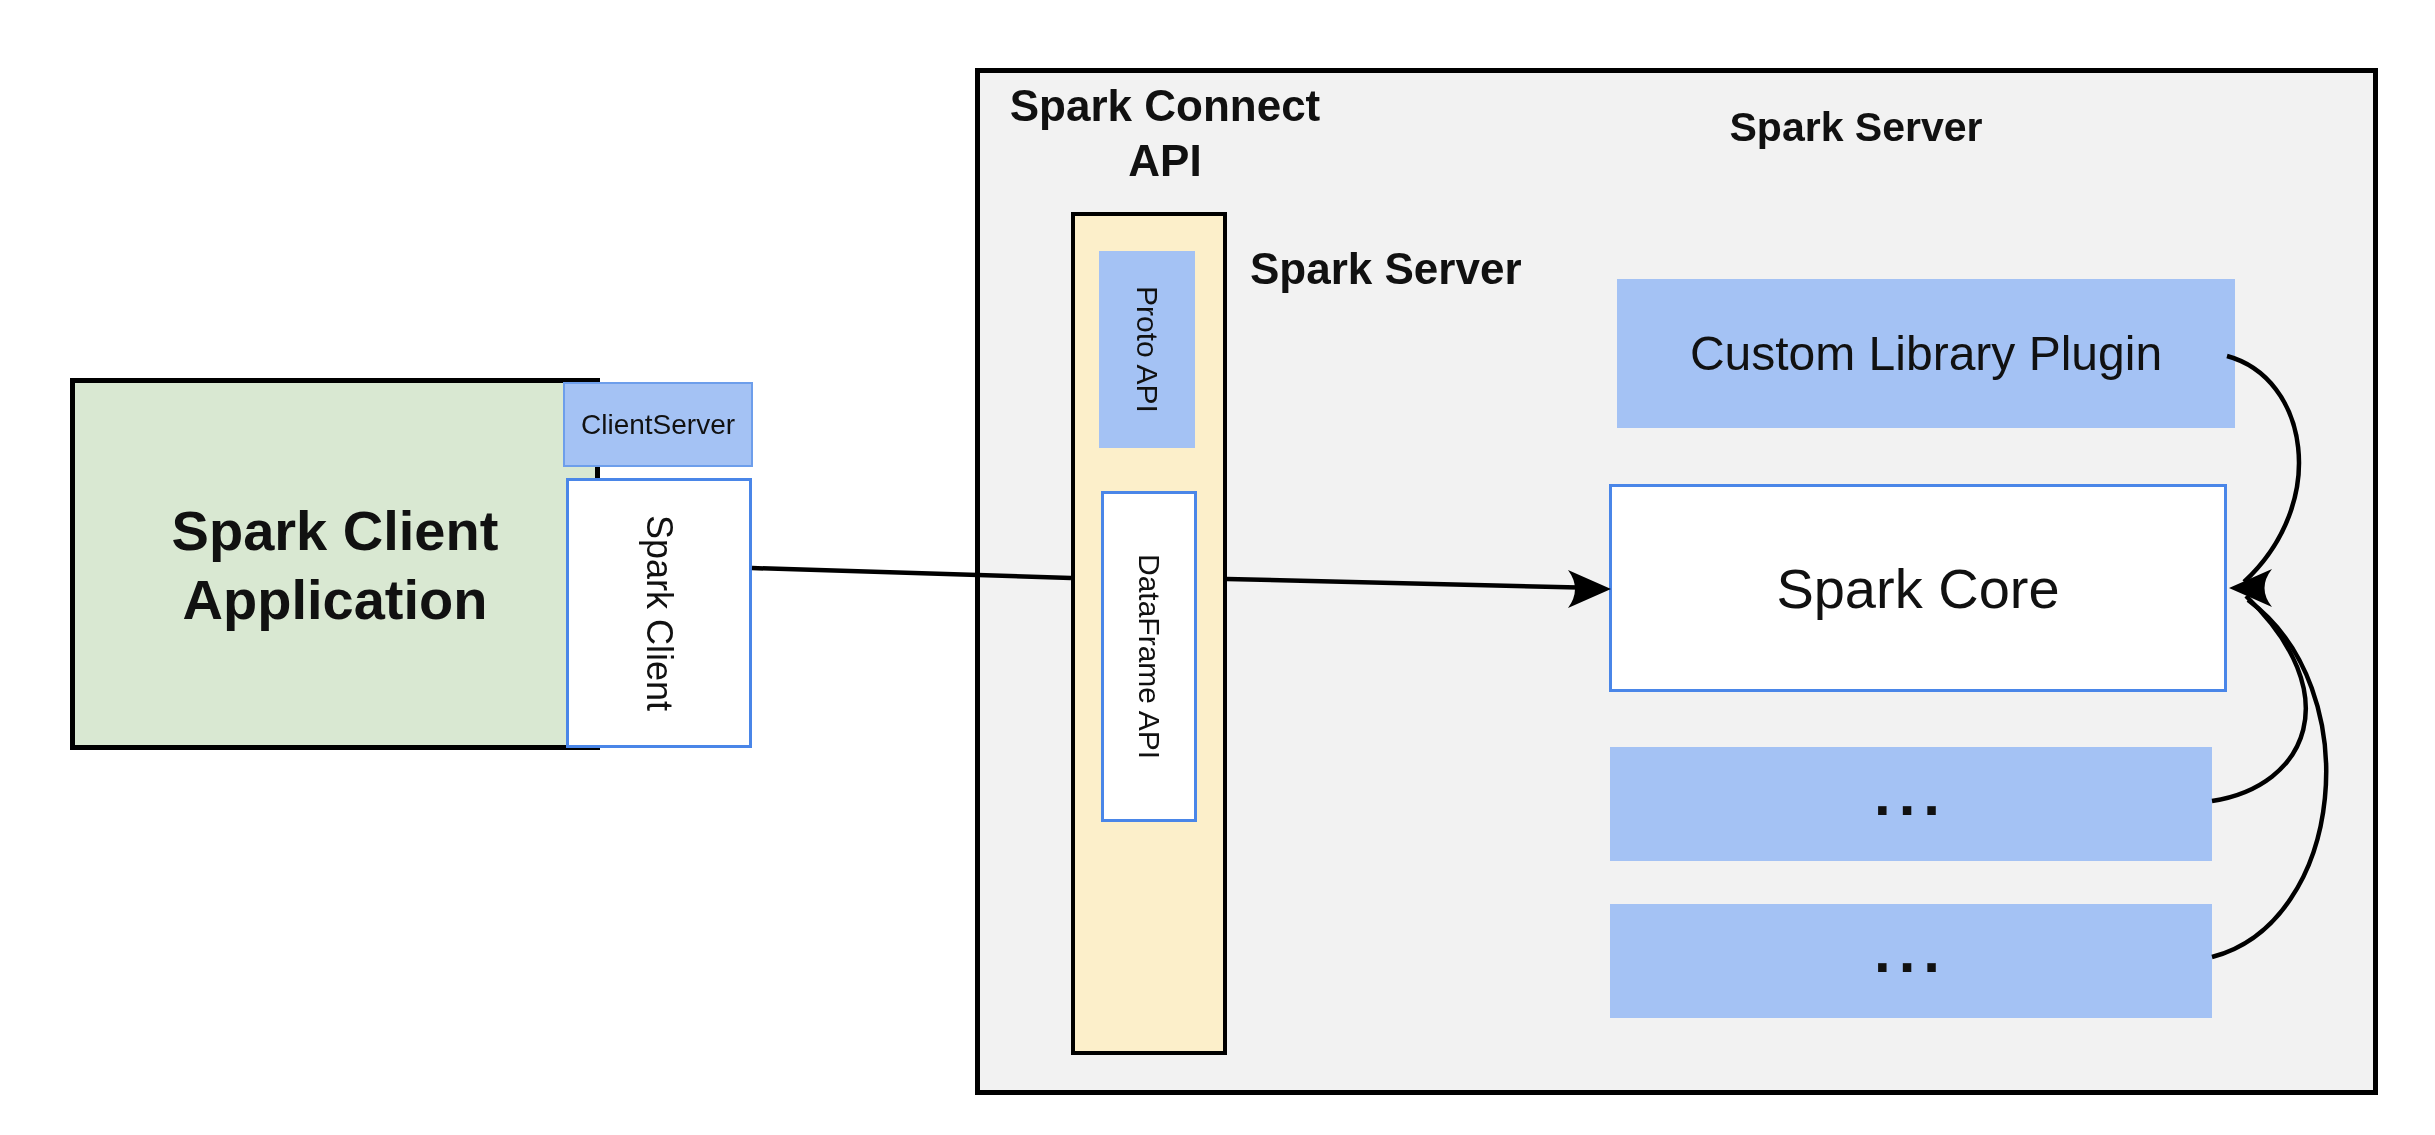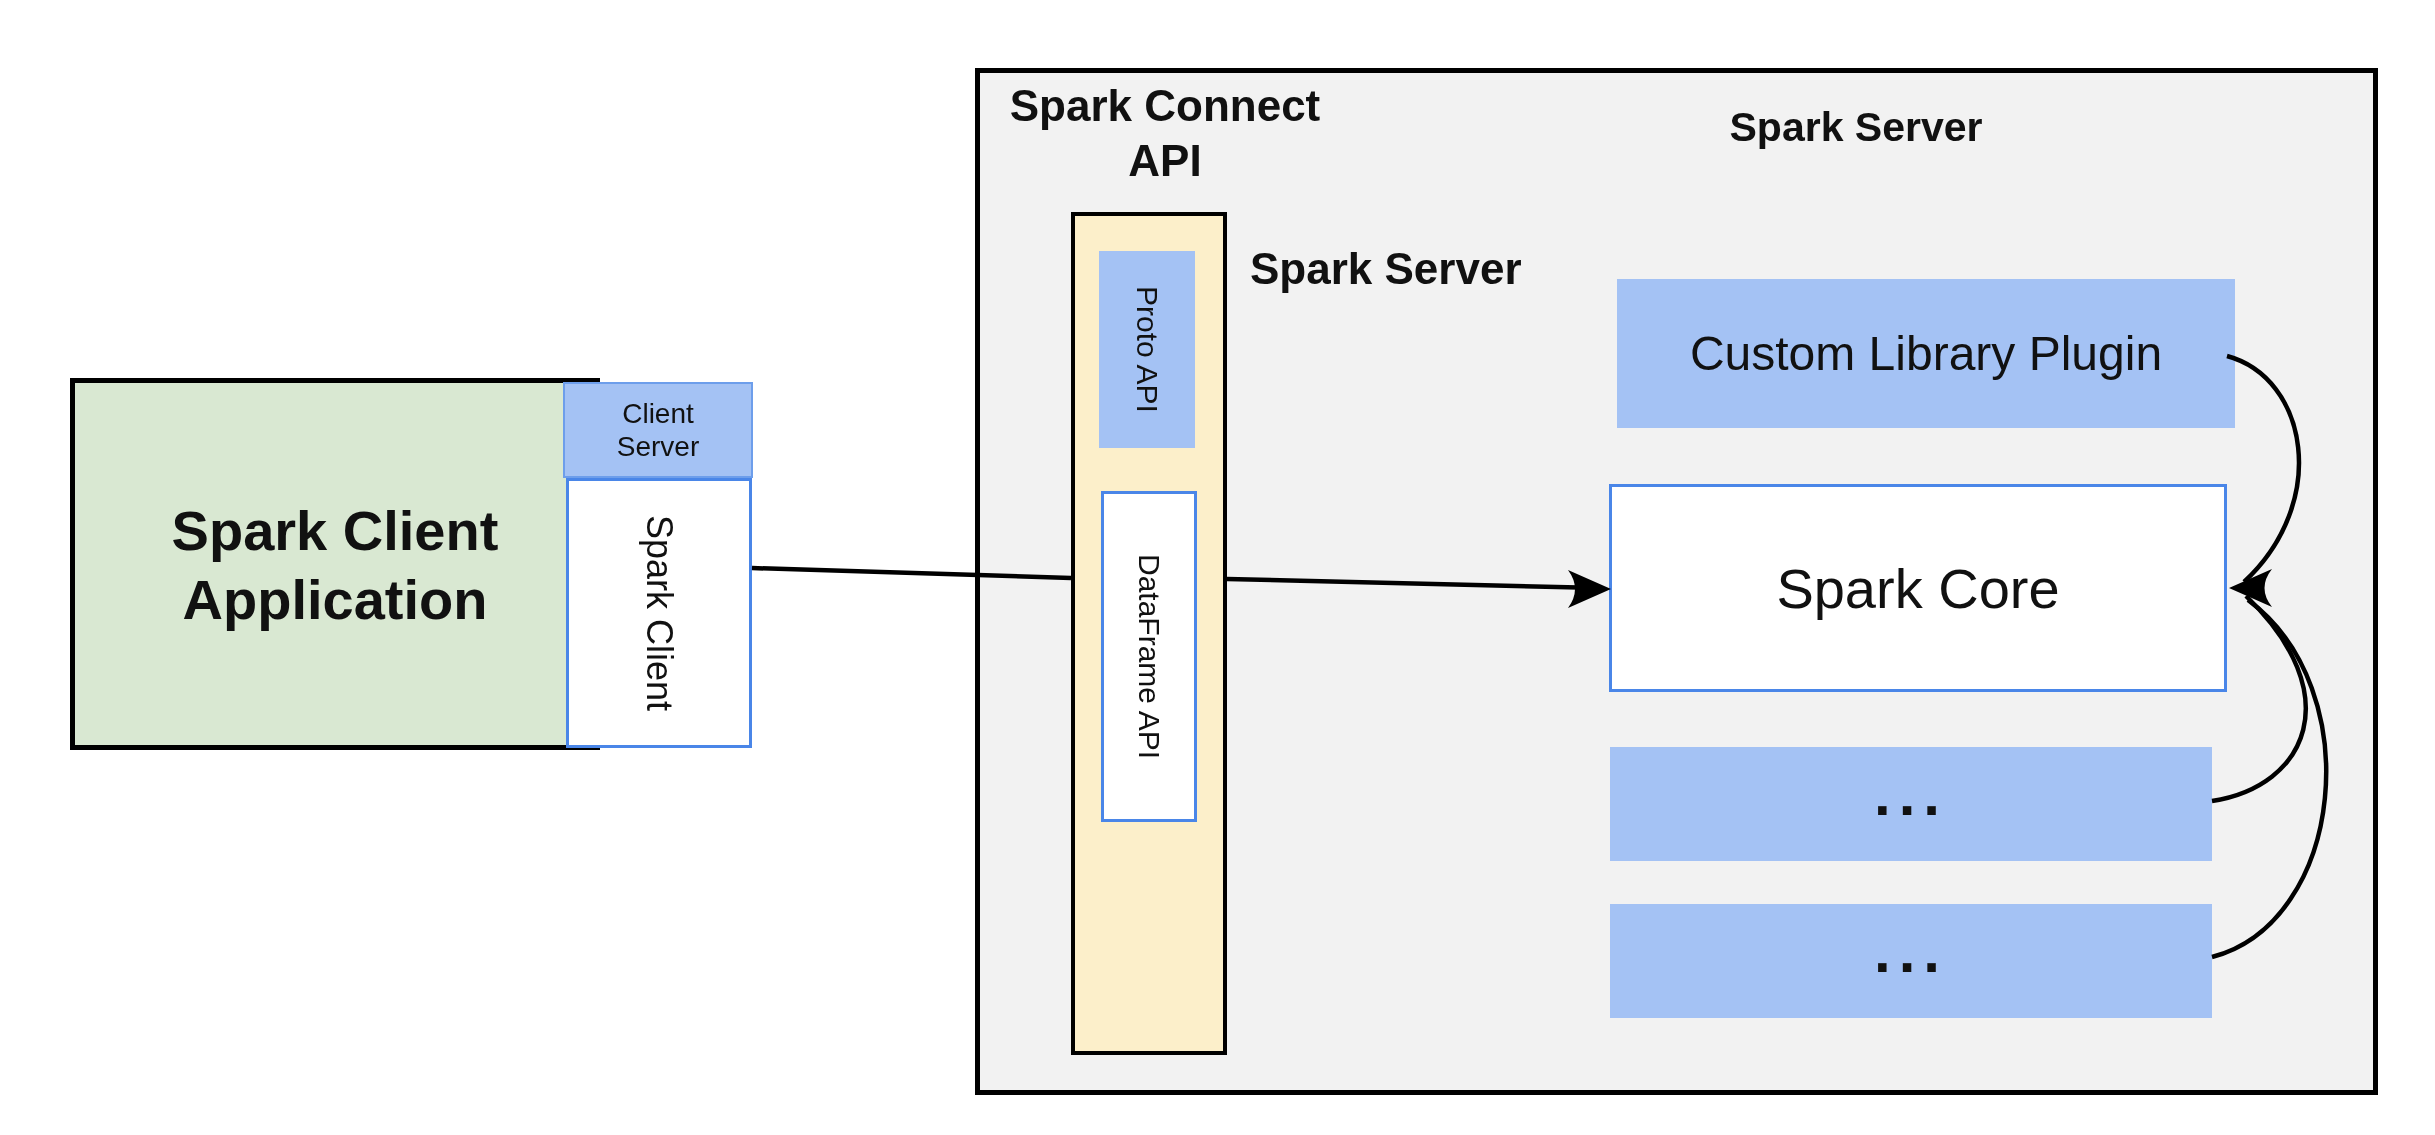--- a/index.html
+++ b/index.html
@@ -59,25 +59,25 @@
     border: 5px solid var(--line_black);
     z-index: 1;
   }
   .client-app-label {
     left: 70px; top: 496px; width: 530px;
     text-align: center;
     font-size: 56px; line-height: 69px;
     z-index: 2;
   }
   .client-package-box {
-    left: 563px; top: 382px; width: 190px; height: 96px;
+    left: 563px; top: 382px; width: 190px; height: 85px;
     background: var(--blue_fill);
     border: 2px solid var(--blue_border_light);
     z-index: 2;
-    display: flex; flex-direction: column; align-items: center; justify-content: center;
+    display: flex; align-items: center; justify-content: center;
     font-size: 28px; line-height: 33px;
     text-align: center;
   }
   .spark-client-box {
     left: 566px; top: 478px; width: 186px; height: 270px;
     background: #ffffff;
     border: 3px solid var(--blue_border);
     z-index: 2;
     display: flex; align-items: center; justify-content: center;
   }

